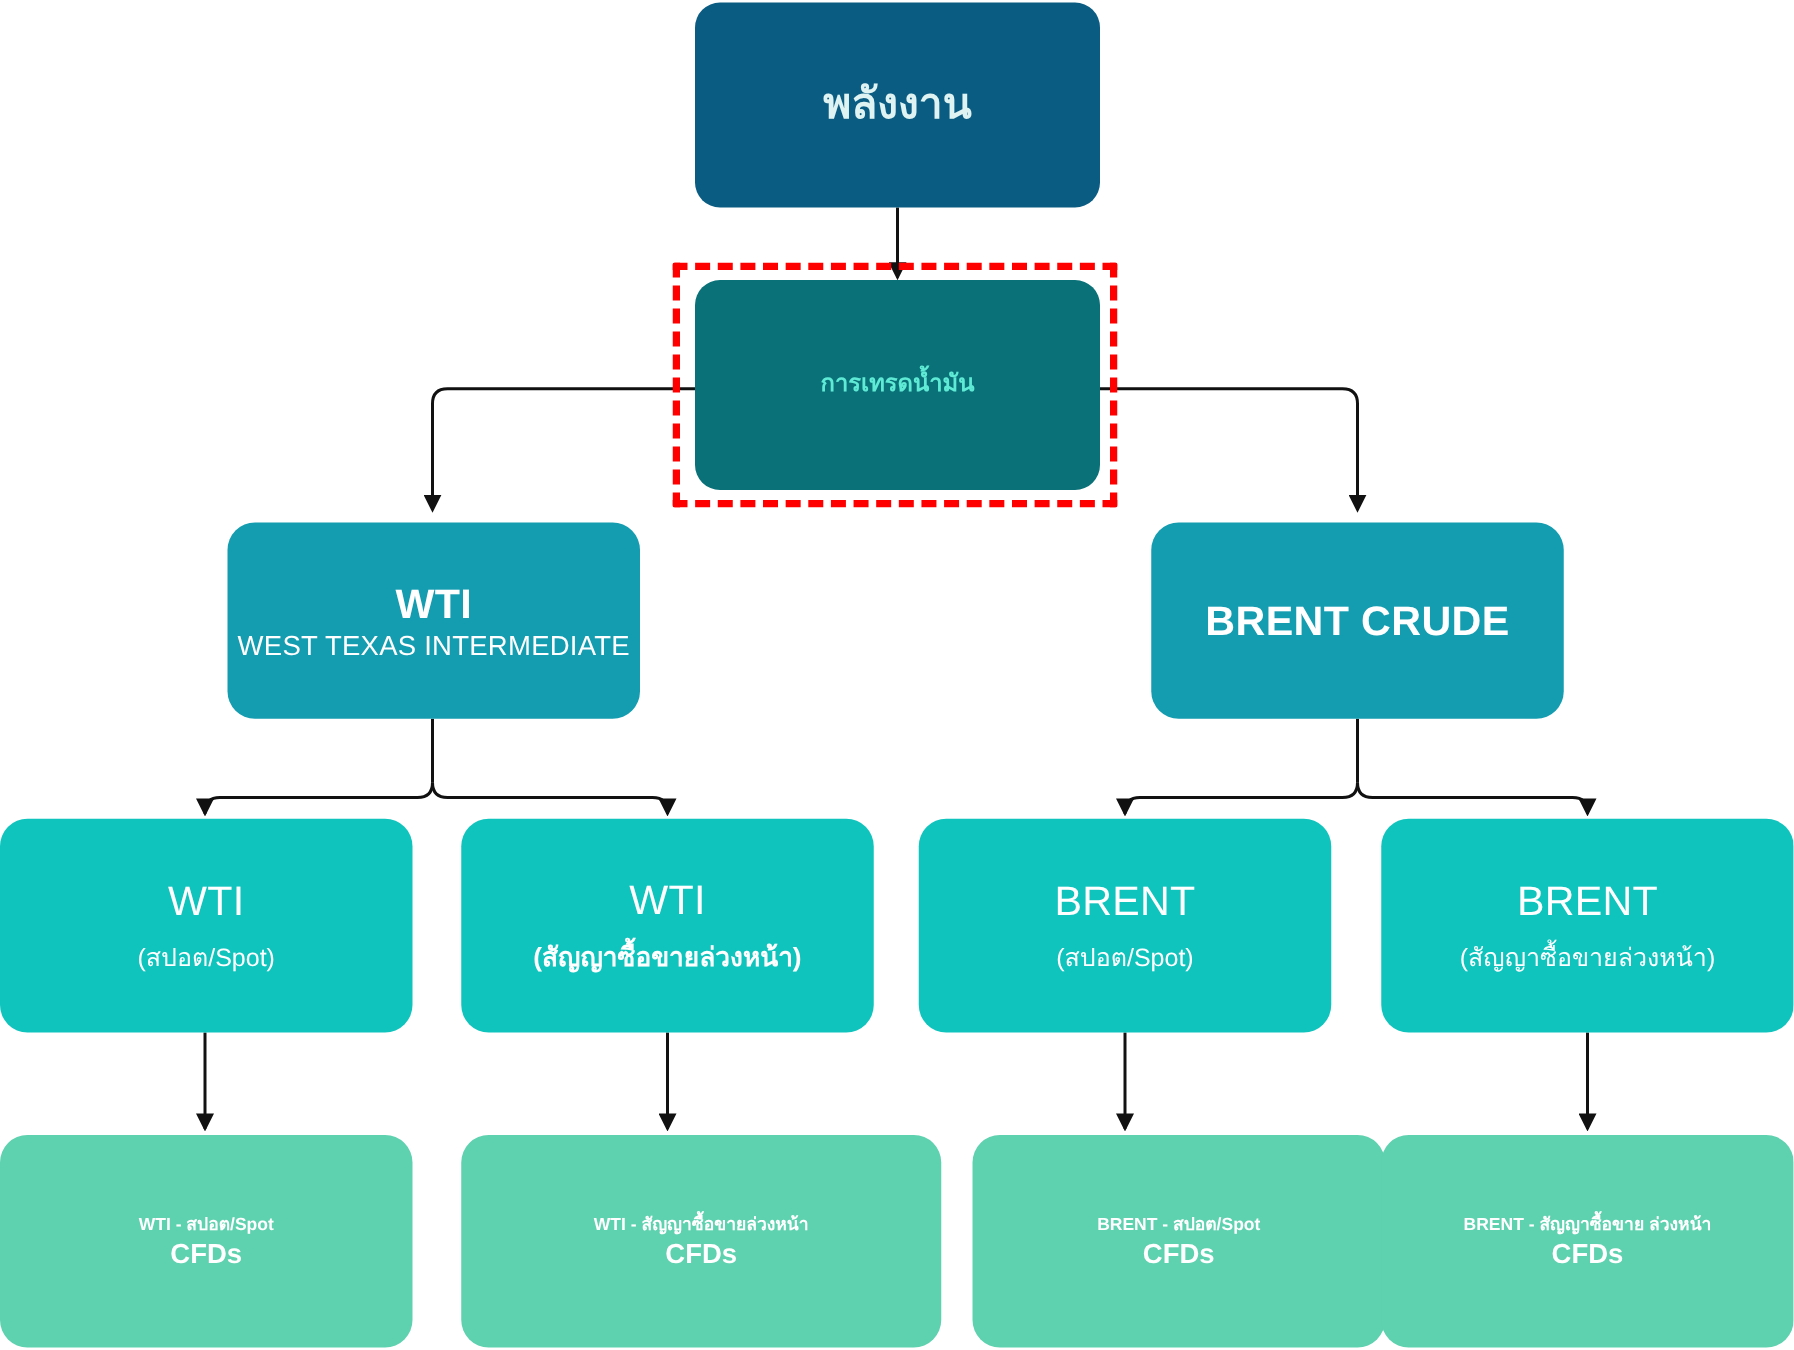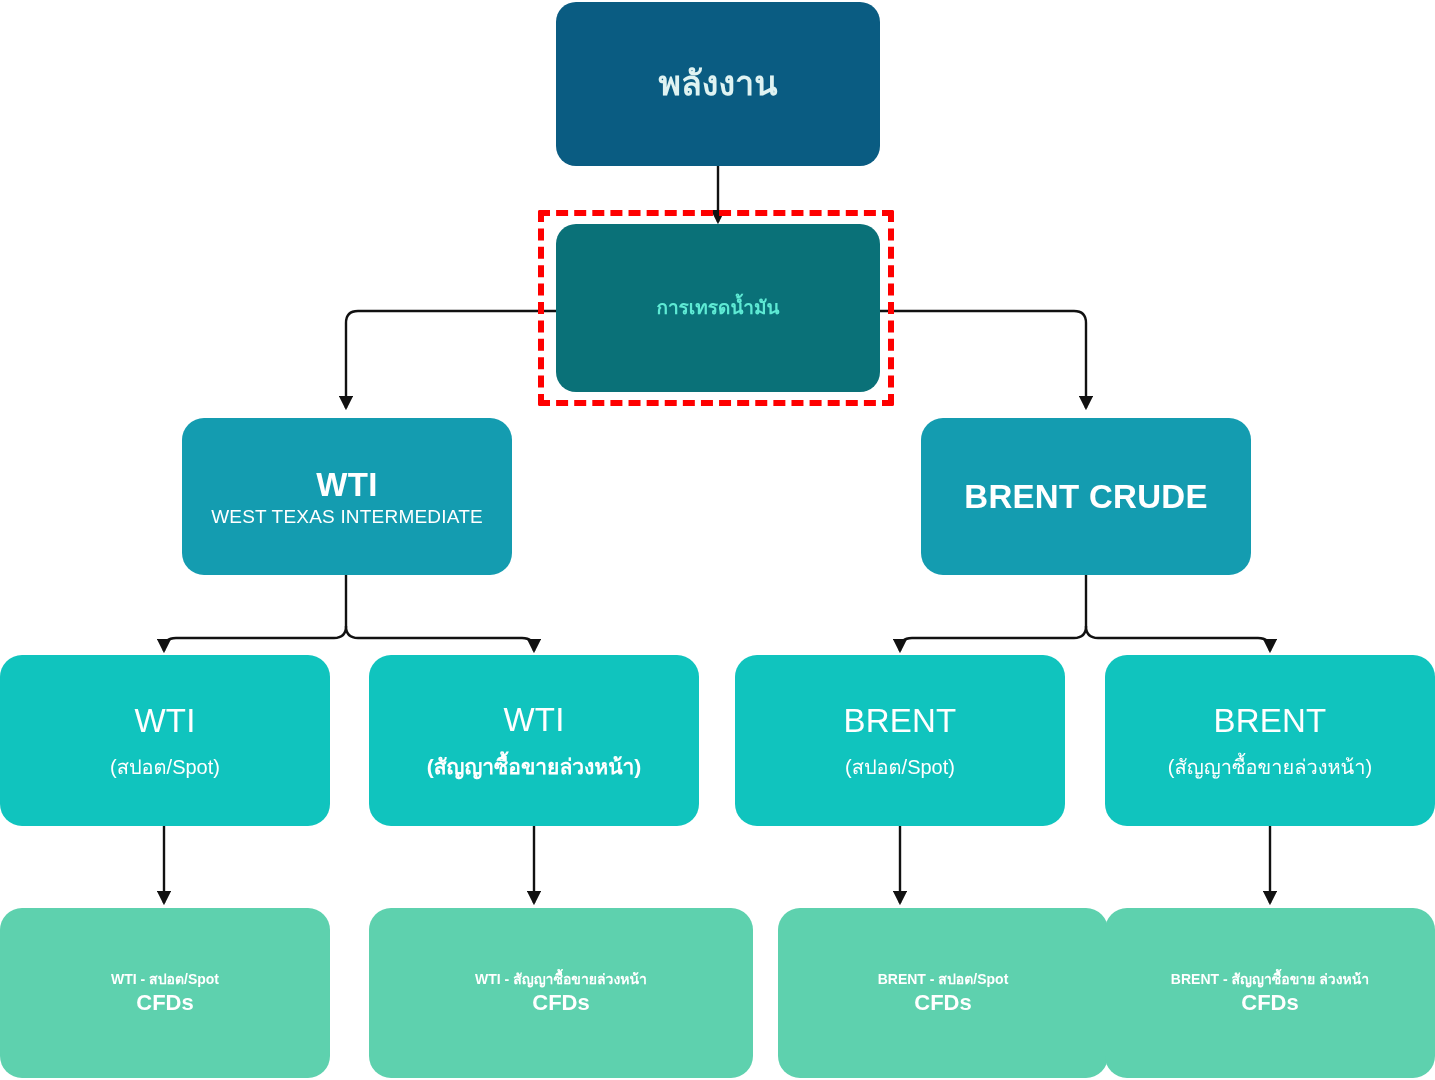--- a/index.html
+++ b/index.html
@@ -65,21 +65,21 @@
   .lvl-bench {
     background: #149cb0;
     border-radius: 22px;
   }
   .lvl-bench .t1 {
     font-size: 33px;
     font-weight: 700;
     letter-spacing: .3px;
   }
   .lvl-bench .t2 {
-    font-size: 19px;
+    font-size: 22px;
     font-weight: 400;
     letter-spacing: .2px;
     margin-top: 2px;
   }
 
   
   .lvl-inst {
     background: #10c4be;
     border-radius: 22px;
   }

